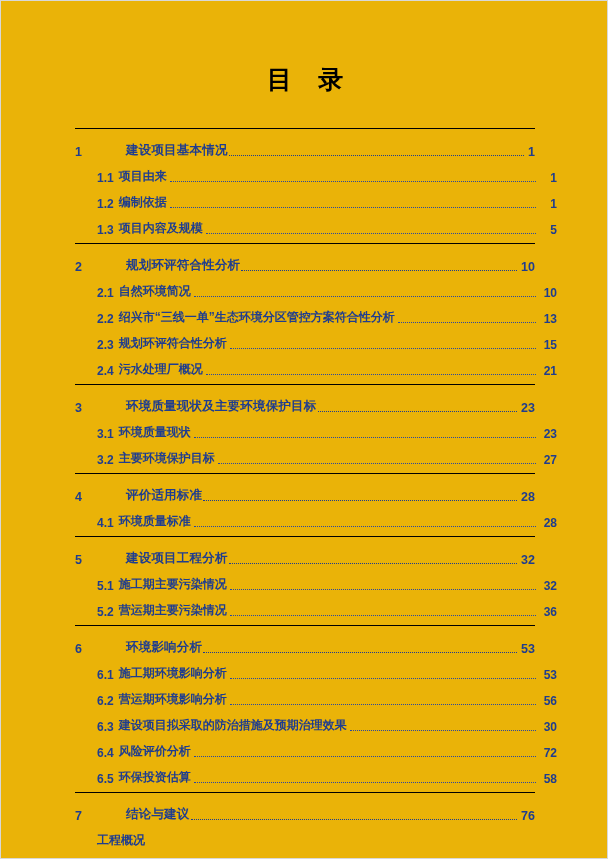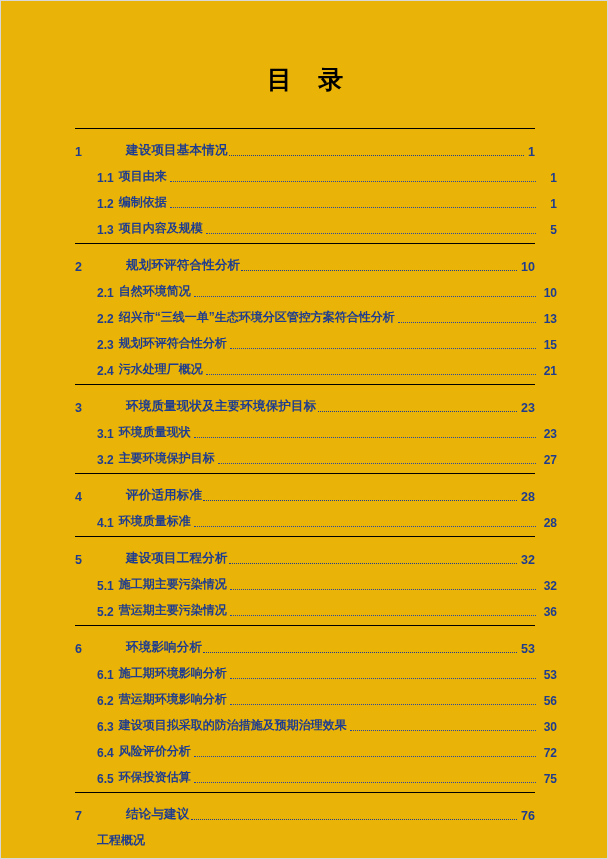--- a/index.html
+++ b/index.html
@@ -262,21 +262,21 @@
         <div class="toc-row lvl2">
           <span class="num">6.4</span>
           <span class="label">风险评价分析</span>
           <span class="dots"></span>
           <span class="pg">72</span>
         </div>
         <div class="toc-row lvl2">
           <span class="num">6.5</span>
           <span class="label">环保投资估算</span>
           <span class="dots"></span>
-          <span class="pg">75</span>
+          <span class="pg">58</span>
         </div>
       </div>
 
       <div class="sep"></div>
       <div class="group">
         <div class="toc-row lvl1">
           <span class="num">7</span>
           <span class="label">结论与建议</span>
           <span class="dots"></span>
           <span class="pg">76</span>

